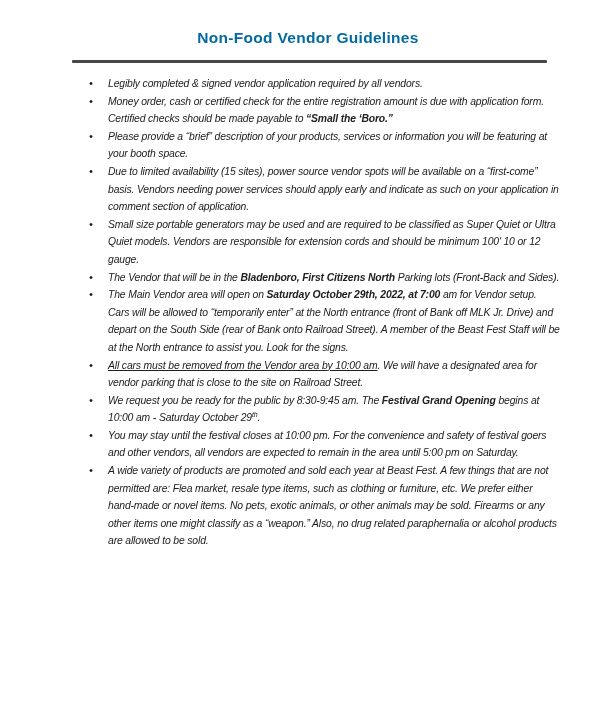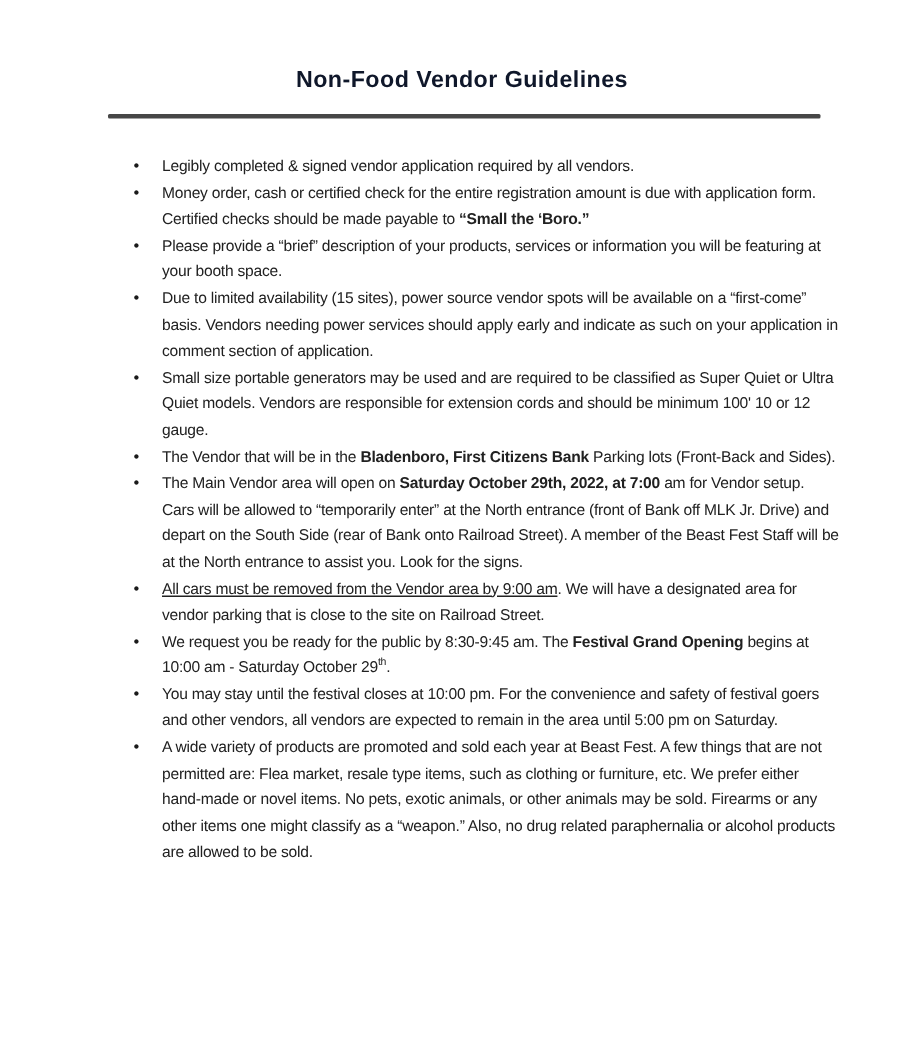--- a/index.html
+++ b/index.html
@@ -15,44 +15,45 @@
     color: #1f1f1f;
   }
   .page {
     position: relative;
     width: 616px;
     height: 701px;
     background: #ffffff;
   }
   .doc-title {
     margin: 0;
-    padding-top: 45px;
+    padding-top: 29px;
     text-align: center;
     font-size: 15.5px;
     font-weight: bold;
     letter-spacing: 0.3px;
-    color: #0f172a;
+    color: #0369a1;
   }
   .title-rule {
     margin-top: 13px;
     margin-left: 72px;
     width: 475px;
     height: 3px;
     background: #474747;
     border-radius: 1px;
   }
   ul.guidelines {
-    margin: 24px 0 0 88px;
+    margin: 12px 0 0 88px;
     padding: 0;
     width: 472px;
     list-style: none;
     font-size: 10.4px;
     line-height: 17.6px;
     letter-spacing: -0.15px;
     color: #212121;
+    font-style: italic;
   }
   ul.guidelines li {
     position: relative;
     padding-left: 20px;
   }
   ul.guidelines li::before {
     content: "\2022";
     position: absolute;
     left: 1px;
     top: 0;
@@ -72,20 +73,20 @@
 
 <div class="page">
   <h1 class="doc-title">Non-Food Vendor Guidelines</h1>
   <div class="title-rule"></div>
   <ul class="guidelines">
       <li><span>Legibly completed &amp; signed vendor application required by all vendors.</span></li>
       <li><span>Money order, cash or certified check for the entire registration amount is due with application form. Certified checks should be made payable to </span><span class="seg-bold">“Small the ‘Boro.”</span></li>
       <li><span>Please provide a “brief” description of your products, services or information you will be featuring at your booth space.</span></li>
       <li><span>Due to limited availability (15 sites), power source vendor spots will be available on a “first-come” basis. Vendors needing power services should apply early and indicate as such on your application in comment section of application.</span></li>
       <li><span>Small size portable generators may be used and are required to be classified as Super Quiet or Ultra Quiet models. Vendors are responsible for extension cords and should be minimum 100' 10 or 12 gauge.</span></li>
-      <li><span>The Vendor that will be in the </span><span class="seg-bold">Bladenboro, First Citizens Bank</span><span> Parking lots (Front-Back and Sides).</span></li>
+      <li><span>The Vendor that will be in the </span><span class="seg-bold">Bladenboro, First Citizens North</span><span> Parking lots (Front-Back and Sides).</span></li>
       <li><span>The Main Vendor area will open on </span><span class="seg-bold">Saturday October 29th, 2022, at 7:00</span><span> am for Vendor setup. Cars will be allowed to “temporarily enter” at the North entrance (front of Bank off MLK Jr. Drive) and depart on the South Side (rear of Bank onto Railroad Street). A member of the Beast Fest Staff will be at the North entrance to assist you. Look for the signs.</span></li>
-      <li><span class="seg-underline">All cars must be removed from the Vendor area by 9:00 am</span><span>. We will have a designated area for vendor parking that is close to the site on Railroad Street.</span></li>
+      <li><span class="seg-underline">All cars must be removed from the Vendor area by 10:00 am</span><span>. We will have a designated area for vendor parking that is close to the site on Railroad Street.</span></li>
       <li><span>We request you be ready for the public by 8:30-9:45 am. The </span><span class="seg-bold">Festival Grand Opening</span><span> begins at 10:00 am - Saturday October 29</span><sup class="seg-sup">th</sup><span>.</span></li>
       <li><span>You may stay until the festival closes at 10:00 pm. For the convenience and safety of festival goers and other vendors, all vendors are expected to remain in the area until 5:00 pm on Saturday.</span></li>
       <li><span>A wide variety of products are promoted and sold each year at Beast Fest. A few things that are not permitted are: Flea market, resale type items, such as clothing or furniture, etc. We prefer either hand-made or novel items. No pets, exotic animals, or other animals may be sold. Firearms or any other items one might classify as a “weapon.”  Also, no drug related paraphernalia or alcohol products are allowed to be sold.</span></li>
     </ul>
 </div>
 
 </body></html>

